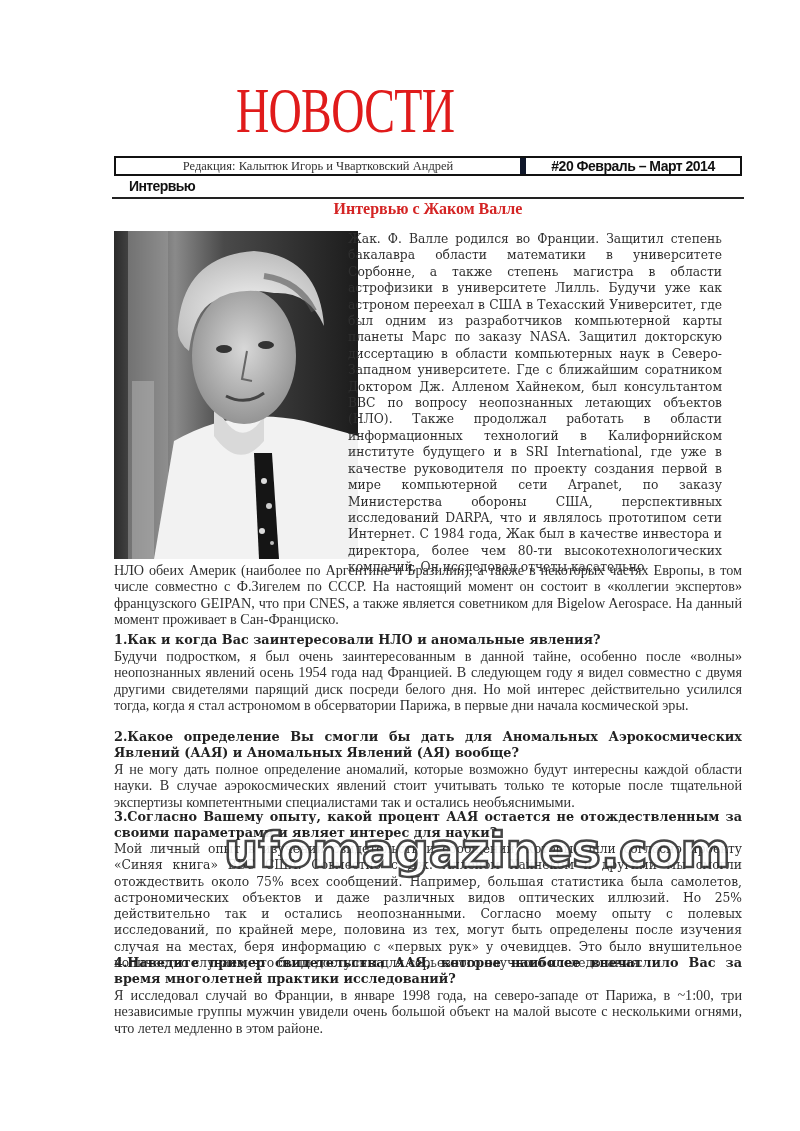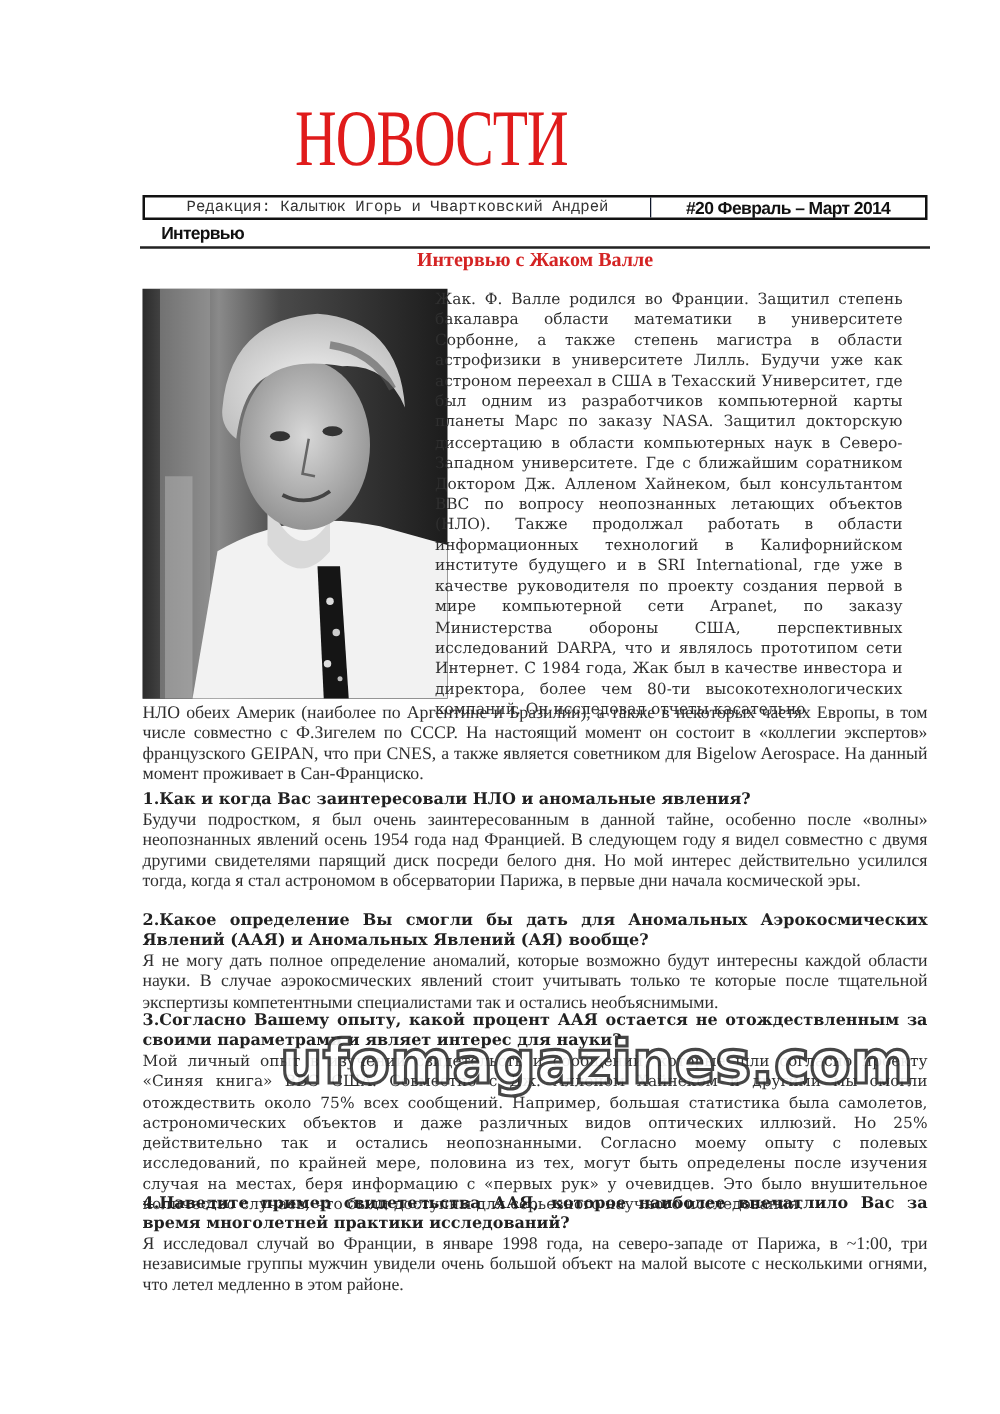--- a/index.html
+++ b/index.html
@@ -7,21 +7,21 @@
 
     .masthead { position: absolute; left: 236px; top: 76px; width: 400px; height: 70px; white-space: nowrap; }
     .masthead span { display: inline-block; font-family: "Liberation Serif", serif; font-size: 64px; line-height: 70px; transform: scaleX(0.72); transform-origin: left center; letter-spacing: -1px; }
     .mast-red { color: #e01b1b; }
     .mast-black { color: #111111; }
     .mast-wrap { display: flex; }
     .mast-red-wrap { width: 180px; overflow: visible; }
     .mast-black-wrap { overflow: visible; }
 
     .infobar { position: absolute; left: 114px; top: 156px; width: 628px; height: 20px; border: 2px solid #111; display: flex; box-sizing: border-box; }
-    .editors { flex: 0 0 404px; border-right: 1px solid #0f172a; font-family: Liberation Mono, monospace; font-size: 12.5px; line-height: 16px; color: #333; text-align: center; }
+    .editors { flex: 0 0 404px; border-right: 6px solid #0f172a; font-family: Liberation Serif, serif; font-size: 12.5px; line-height: 16px; color: #333; text-align: center; }
     .issue { flex: 1; font-family: "Liberation Sans", sans-serif; font-weight: bold; font-size: 14px; line-height: 16px; text-align: center; color: #111; letter-spacing: -0.5px; }
 
     .section-label { position: absolute; left: 114px; top: 178px; font-family: "Liberation Sans", sans-serif; font-weight: bold; font-size: 14px; color: #111; letter-spacing: -0.6px; padding-left: 15px; }
     .rule { position: absolute; left: 112px; top: 197px; width: 632px; height: 2px; background: #222; }
 
     .article-title { position: absolute; left: 0; width: 856px; top: 200px; text-align: center; font-family: "Liberation Serif", serif; font-weight: bold; font-size: 16px; color: #d42424; }
 
     .photo { position: absolute; left: 114px; top: 231px; width: 244px; height: 328px; overflow: hidden; background: #3a3a3a; }
     .photo svg { display: block; }
 

